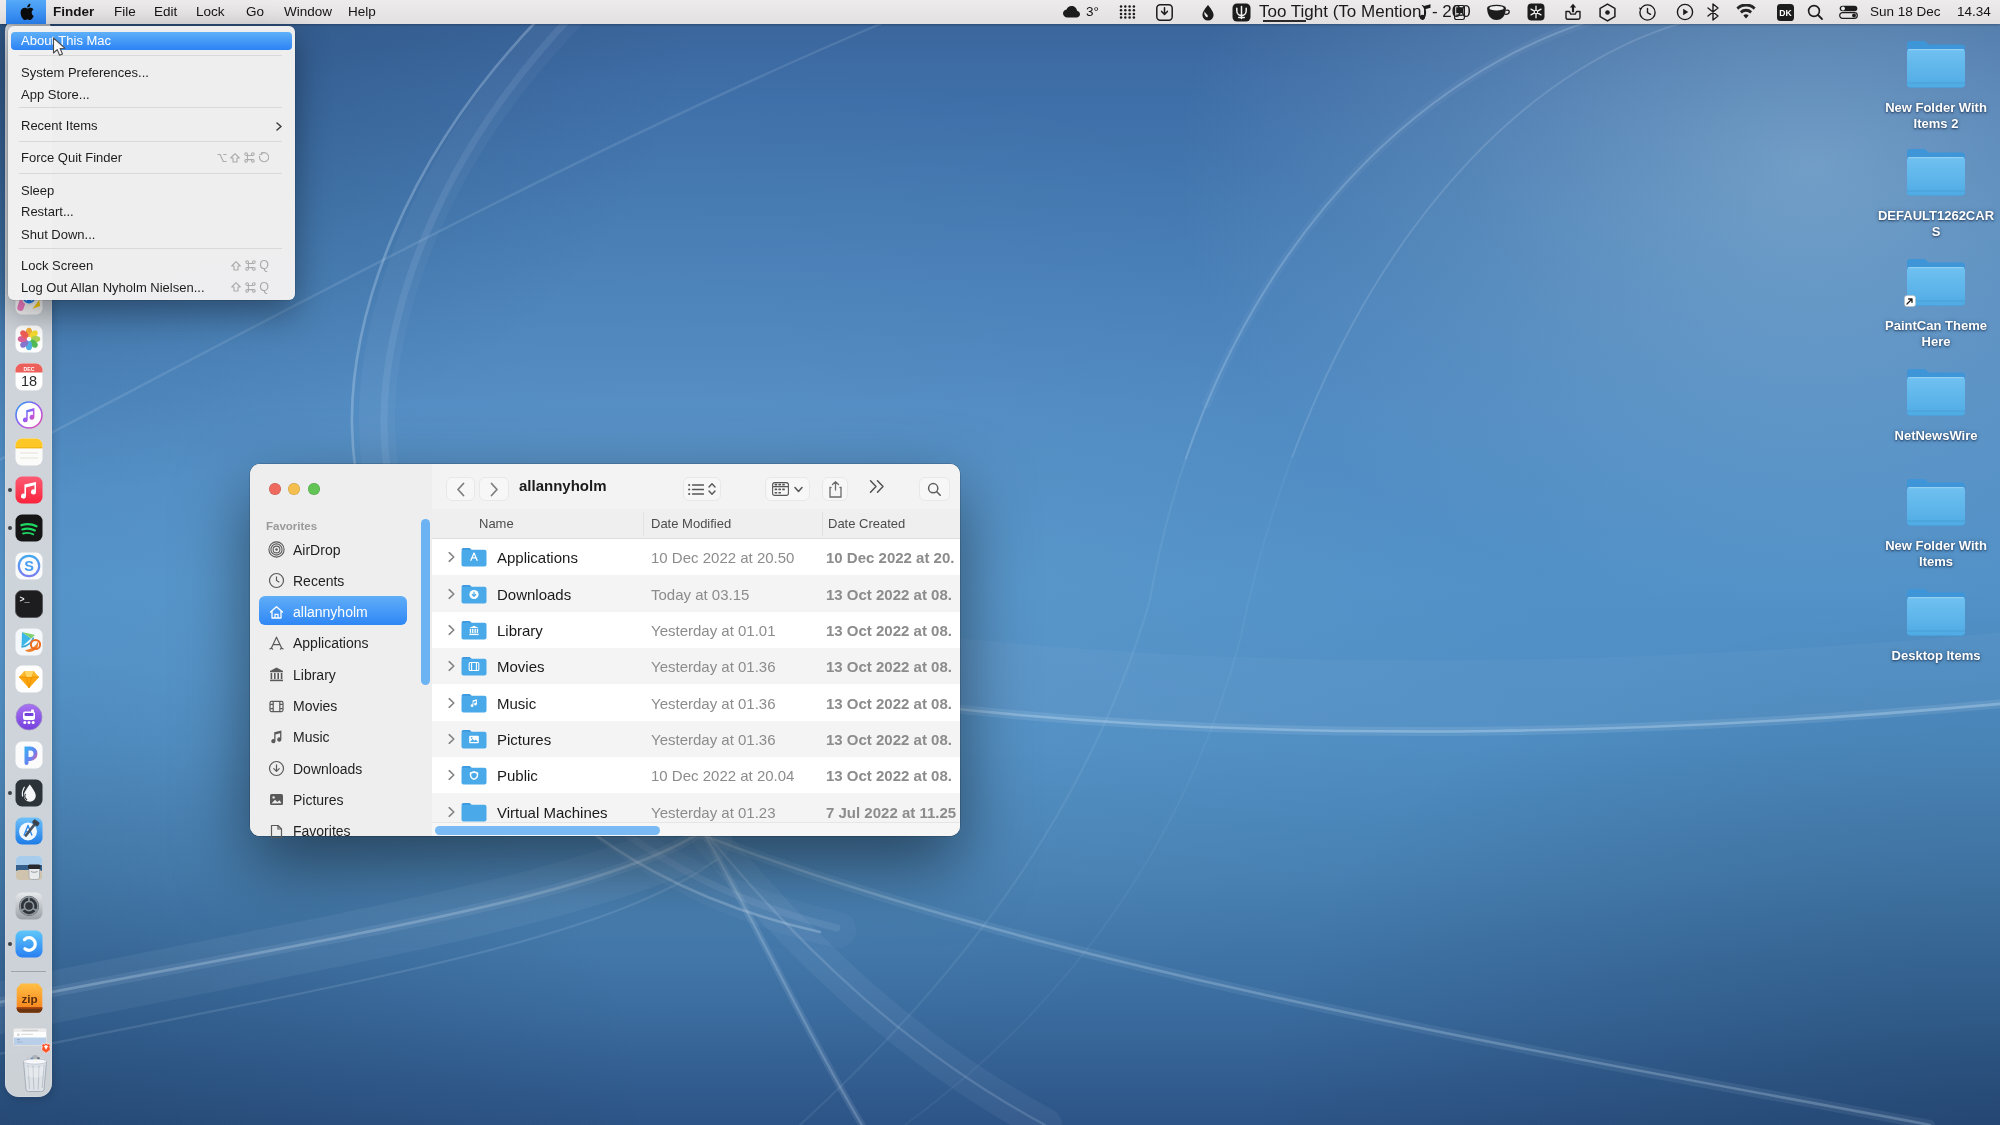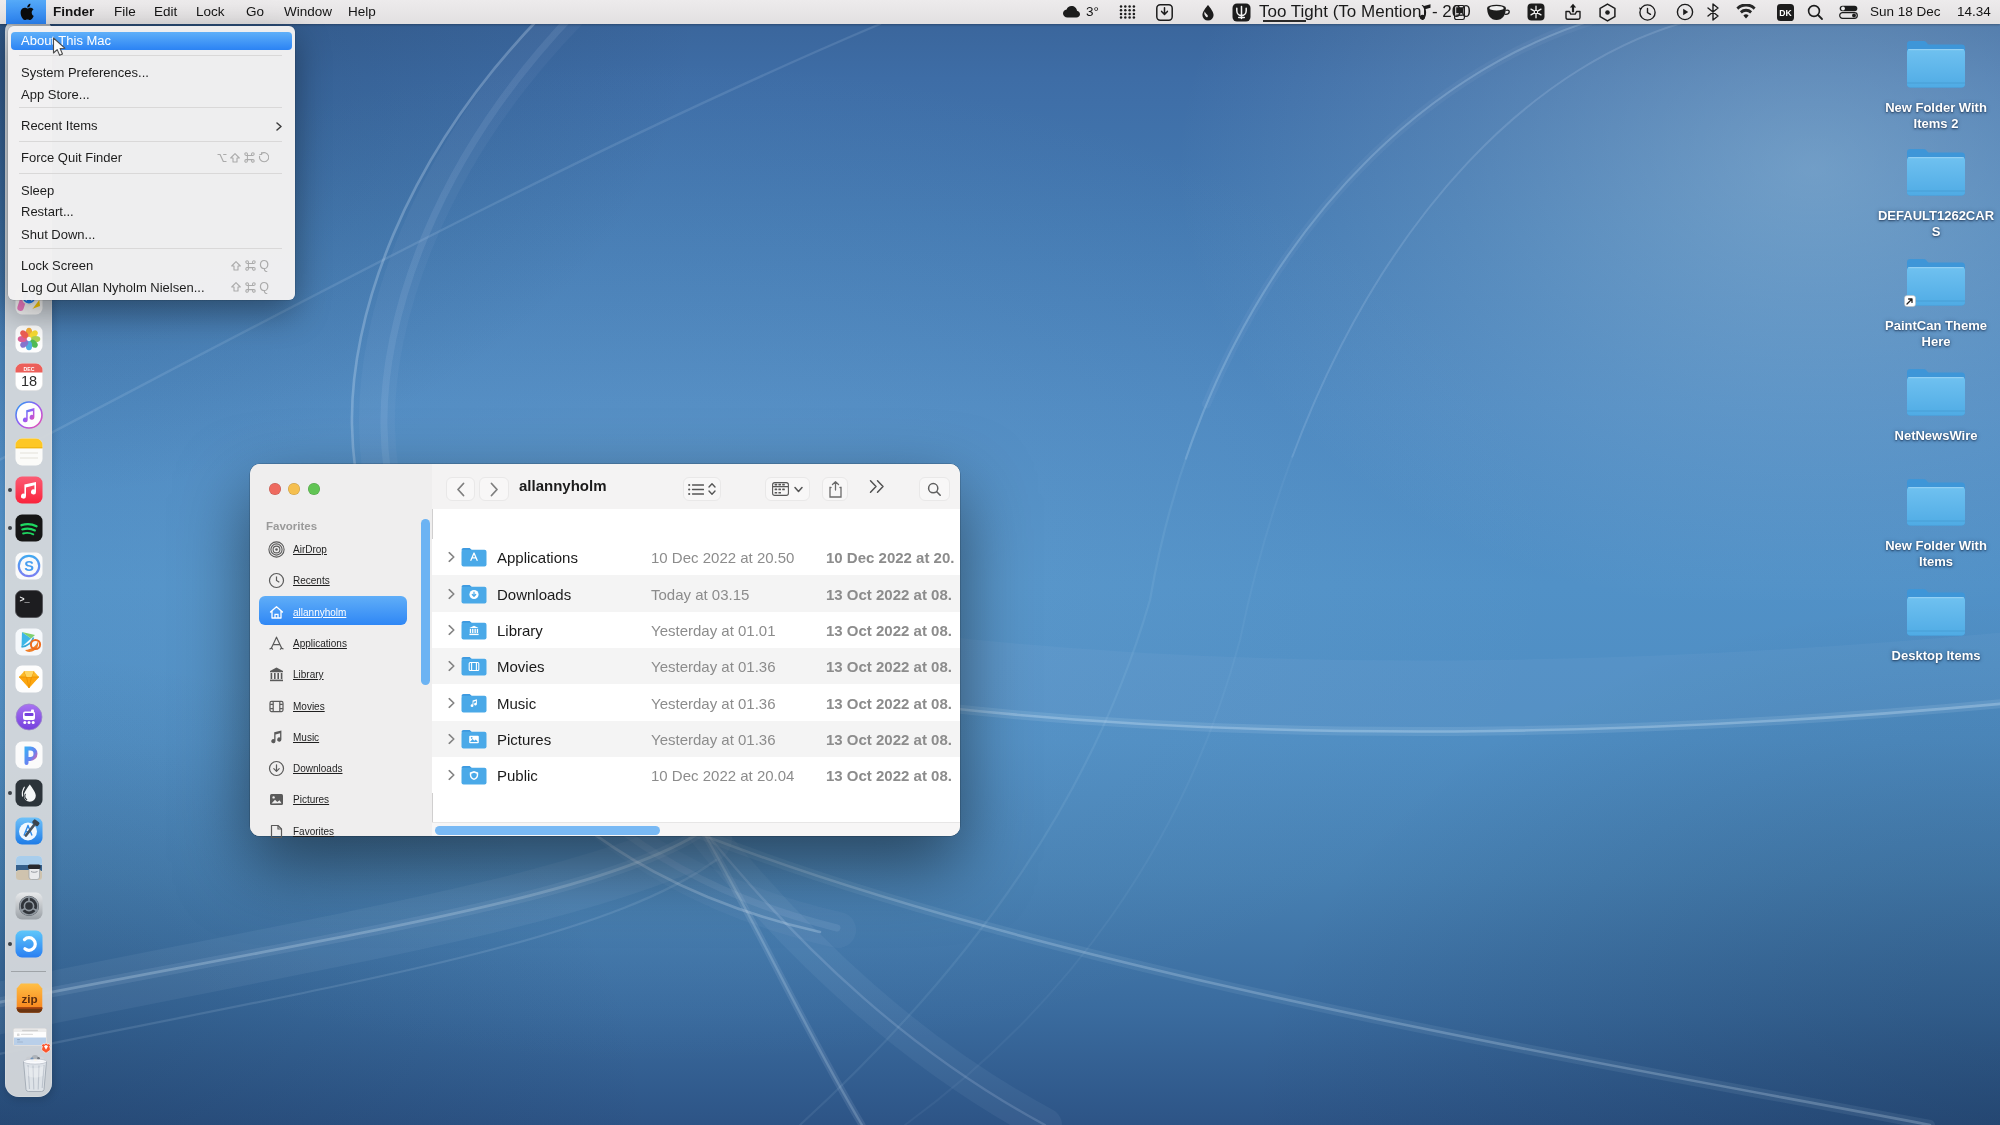--- a/index.html
+++ b/index.html
@@ -407,21 +407,21 @@
 </div>
 
 <style>
   #finder{position:absolute;left:250px;top:463.5px;width:709.5px;height:372.5px;
     border-radius:10px;background:#ffffff;
     box-shadow:0 0 0 0.5px rgba(0,0,0,0.28), 0 28px 70px rgba(0,0,0,0.5);}
   #fSide{position:absolute;left:0;top:0;bottom:0;width:182px;background:#efeeee;
     border-radius:10px 0 0 10px;}
   .sRow{position:absolute;left:0;width:182px;height:31px;display:flex;align-items:center;}
   .sIco{position:absolute;left:18px;width:17px;height:17px;display:flex;align-items:center;justify-content:center;}
-  .sTxt{position:absolute;left:43px;font-size:10px;color:#1f1f1f;white-space:nowrap;text-decoration:underline;}
+  .sTxt{position:absolute;left:43px;font-size:14px;color:#1f1f1f;white-space:nowrap;}
   #fMain{position:absolute;left:182px;top:0;right:0;bottom:0;border-radius:0 10px 10px 0;overflow:hidden;}
   #fToolbar{position:absolute;left:0;top:0;right:0;height:45.5px;background:#f4f3f3;}
   .tBtn{position:absolute;top:13.5px;height:24px;background:#f8f7f7;border:1px solid #e9e8e8;
     border-radius:6px;box-sizing:border-box;display:flex;align-items:center;justify-content:center;}
   #fHead{position:absolute;left:0;top:45.5px;right:0;height:30px;background:#f0efef;
     border-bottom:1px solid #dededd;box-sizing:border-box;font-size:13px;color:#4c4c4c;}
   .fCol{position:absolute;top:0;height:30px;line-height:29px;}
   .fColSep{position:absolute;top:3px;height:24px;width:1px;background:#e2e1e1;}
   .fRow{position:absolute;left:0;right:0;height:36.35px;font-size:15px;}
   .fChev{position:absolute;left:16px;top:50%;transform:translateY(-50%);}
@@ -600,20 +600,27 @@
               <path d="M1.5 1.8 7 7.5l-5.5 5.7 M8.5 1.8 14 7.5l-5.5 5.7" fill="none" stroke="#525252" stroke-width="1.5" stroke-linecap="round" stroke-linejoin="round"></path>
             </svg>
       </div>
       <div class="tBtn" style="left:487px;width:31px;">
         <svg width="15" height="15" viewBox="0 0 15 15">
           <circle cx="6.2" cy="6.2" r="4.6" fill="none" stroke="#5f5f5f" stroke-width="1.5"></circle>
           <path d="M9.8 9.8l3.4 3.4" stroke="#5f5f5f" stroke-width="1.6" stroke-linecap="round"></path>
         </svg>
       </div>
     </div>
+    <div id="fHead">
+      <div class="fCol" style="left:47px;">Name</div>
+      <div class="fCol" style="left:219px;">Date Modified</div>
+      <div class="fCol" style="left:396px;">Date Created</div>
+      <div class="fColSep" style="left:211px;"></div>
+      <div class="fColSep" style="left:390px;"></div>
+    </div>
 
     <div class="abs" style="left:0;top:75.5px;right:0;height:283px;overflow:hidden;" id="fRows">
       <div class="fRow" style="top:0;background:#fff;">
         <svg class="fChev" width="7" height="11" viewBox="0 0 7 11">
               <path d="M1.2 1.2 5.8 5.5 1.2 9.8" fill="none" stroke="#848484" stroke-width="1.6" stroke-linecap="round" stroke-linejoin="round"></path>
             </svg>
         <svg class="fFold" width="28" height="23" viewBox="0 0 28 23">
           <path d="M1.5 4.5a2 2 0 0 1 2-2h6.2l2.6 2.6h-10.8z" fill="#3e9ae0"></path>
           <rect x="1.5" y="4.2" width="25" height="16.8" rx="2" fill="#4aa9e8"></rect>
           <path d="M14 7.6 10.9 14.8 M14 7.6l3.1 7.2 M12 12.4h4" stroke="#fff" stroke-width="1.3" fill="none" stroke-linecap="round"></path>
@@ -708,20 +715,32 @@
             </svg>
         <svg class="fFold" width="28" height="23" viewBox="0 0 28 23">
           <path d="M1.5 4.5a2 2 0 0 1 2-2h6.2l2.6 2.6h-10.8z" fill="#3e9ae0"></path>
           <rect x="1.5" y="4.2" width="25" height="16.8" rx="2" fill="#4aa9e8"></rect>
           <path d="M14 7.4l4.2 1.6v2.6c0 2.4-1.8 4.3-4.2 4.9-2.4-.6-4.2-2.5-4.2-4.9V9z" fill="#fff"></path>
           <path d="M14 9.2l2.7 1v1.5c0 1.5-1.1 2.7-2.7 3.2-1.6-.5-2.7-1.7-2.7-3.2v-1.5z" fill="#4aa9e8"></path>
         </svg>
         <span class="fName">Public</span>
             <span class="fDm">10 Dec 2022 at 20.04</span>
             <span class="fDc">13 Oct 2022 at 08.</span>
+      </div>
+      <div class="fRow" style="top:254.45px;background:#f4f4f4;">
+        <svg class="fChev" width="7" height="11" viewBox="0 0 7 11">
+              <path d="M1.2 1.2 5.8 5.5 1.2 9.8" fill="none" stroke="#848484" stroke-width="1.6" stroke-linecap="round" stroke-linejoin="round"></path>
+            </svg>
+        <svg class="fFold" width="28" height="23" viewBox="0 0 28 23">
+          <path d="M1.5 4.5a2 2 0 0 1 2-2h6.2l2.6 2.6h-10.8z" fill="#3e9ae0"></path>
+          <rect x="1.5" y="4.2" width="25" height="16.8" rx="2" fill="#4aa9e8"></rect>
+        </svg>
+        <span class="fName">Virtual Machines</span>
+            <span class="fDm">Yesterday at 01.23</span>
+            <span class="fDc">7 Jul 2022 at 11.25</span>
       </div>
     </div>
     <div id="fScrollH">
       <div class="abs" style="left:3px;top:2.5px;width:225px;height:9px;border-radius:4.5px;background:#79b9f4;"></div>
     </div>
   </div>
 </div>
 
 <style>
   #menubar{position:absolute;left:0;top:0;width:2000px;height:24px;

